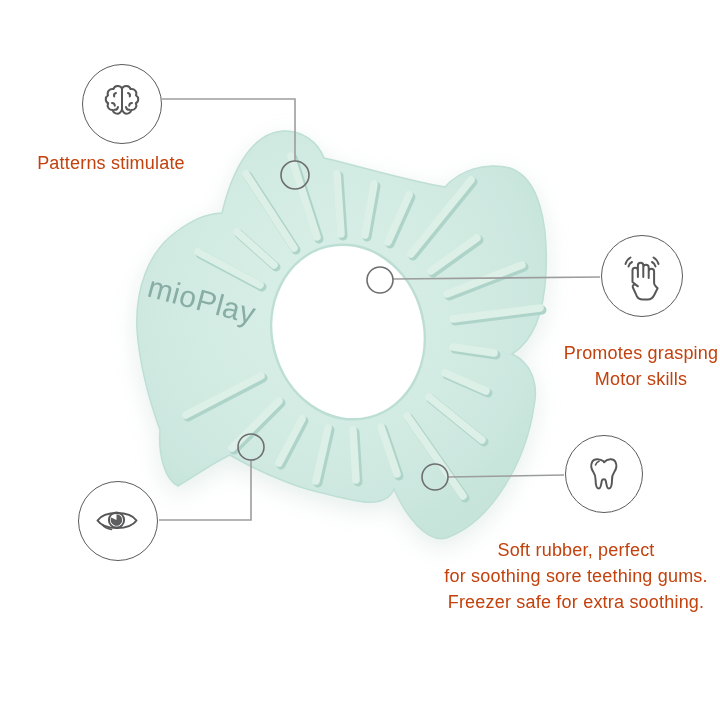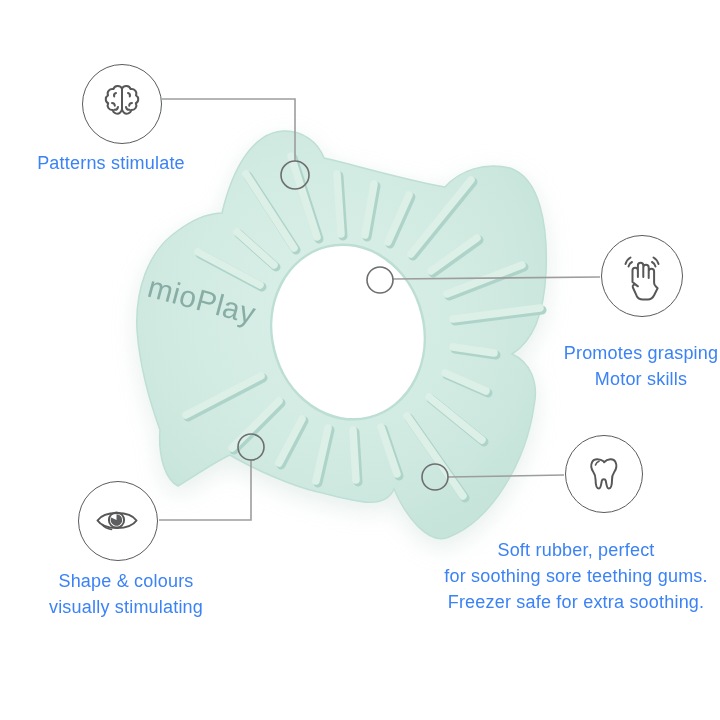--- a/index.html
+++ b/index.html
@@ -3,21 +3,21 @@
 <meta charset="utf-8">
 <style>
   html,body{margin:0;padding:0;background:#ffffff;}
   .stage{
     position:relative;width:720px;height:720px;background:#ffffff;overflow:hidden;
     font-family:"Liberation Sans","DejaVu Sans",sans-serif;
   }
   svg{display:block;}
   #product-svg{position:absolute;left:0;top:0;}
   .callout-text{
-    position:absolute;text-align:center;color:#3b82f6;font-size:18px;line-height:26px;
+    position:absolute;text-align:center;color:#c2410c;font-size:18px;line-height:26px;
     letter-spacing:.2px;white-space:nowrap;
   }
   .icon-circle{
     position:absolute;border:1.7px solid #5a5b5d;border-radius:50%;background:#ffffff;
     display:flex;align-items:center;justify-content:center;box-sizing:border-box;
   }
   .icon-circle svg{stroke:#575757;fill:none;stroke-width:2;stroke-linecap:round;stroke-linejoin:round;}
 </style>
 </head>
 <body>
@@ -158,24 +158,20 @@
 
   <div class="callout-text" style="left:0px;top:150px;width:222px;">
     <div>Patterns stimulate</div>
   </div>
 
   <div class="callout-text" style="left:521px;top:340px;width:240px;">
     <div>Promotes grasping</div>
     <div>Motor skills</div>
   </div>
 
-  <div class="callout-text" style="left:6px;top:568px;width:240px;">
-    <div>Shape &amp; colours</div>
-    <div>visually stimulating</div>
-  </div>
 
   <div class="callout-text" style="left:426px;top:537px;width:300px;">
     <div>Soft rubber, perfect</div>
     <div>for soothing sore teething gums.</div>
     <div>Freezer safe for extra soothing.</div>
   </div>
 
 </div>
 
 </body></html>

